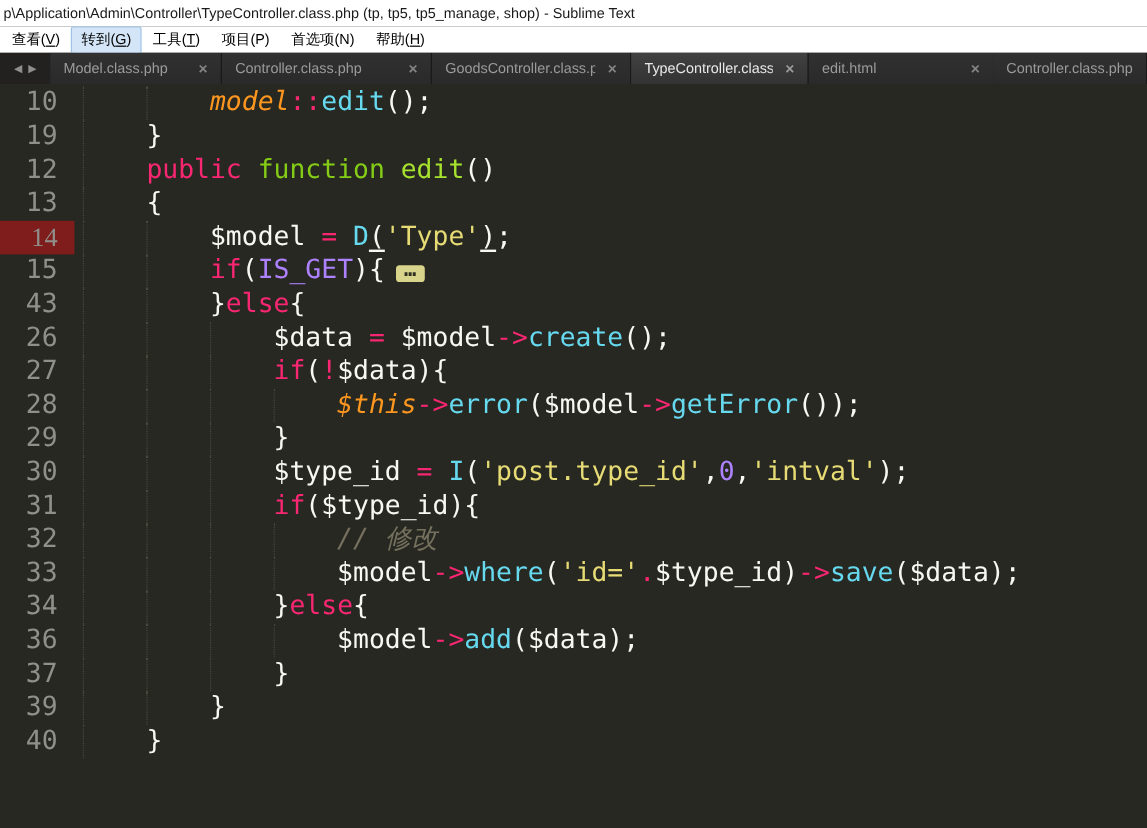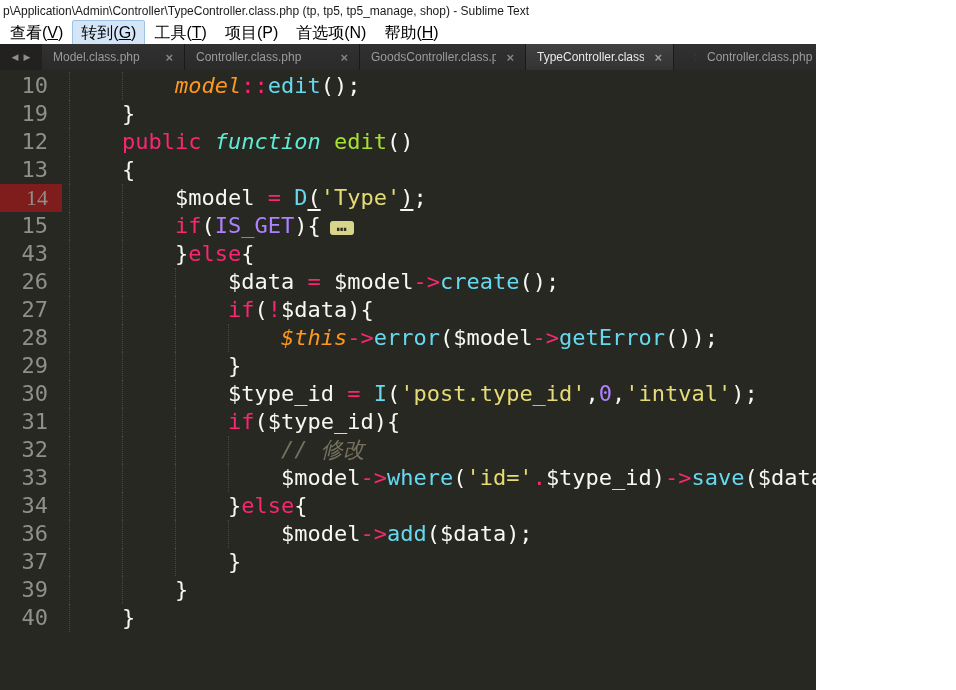--- a/index.html
+++ b/index.html
@@ -1,25 +1,25 @@
 <!DOCTYPE html>
 <html><head>
 <meta charset="utf-8">
 <style>
   html,body{margin:0;padding:0;background:#ffffff;}
-  .window{width:816px;height:690px;overflow:hidden;display:flex;flex-direction:column;
+  .window{width:956px;height:690px;overflow:hidden;display:flex;flex-direction:column;
           font-family:"Liberation Sans",sans-serif;background:#272822;}
 
   
   .titlebar{height:22px;flex:none;background:#ffffff;color:#1a1a1a;font-size:12px;
             display:flex;align-items:center;padding-left:3px;white-space:nowrap;overflow:hidden;}
 
   
   .menubar{height:22px;flex:none;background:#ffffff;display:flex;align-items:center;
-           font-size:16px;color:#000;padding-left:1px;}
+           font-size:12px;color:#000;padding-left:1px;}
   .menu-item{padding:2px 8px;border:1px solid transparent;border-radius:2px;white-space:nowrap;}
   .menu-item.hover{background:#d3e5f6;border-color:#9ec3e5;}
   .menu-item u{text-decoration:underline;}
 
   
   .tabbar{height:26px;flex:none;background:#222120;display:flex;align-items:stretch;overflow:hidden;}
   .tab-arrows{width:42px;flex:none;display:flex;align-items:center;justify-content:center;
               gap:5px;color:#8e8e8e;font-size:9px;}
   .tab{display:flex;align-items:center;box-sizing:border-box;padding:0 11px;flex:none;
        background:linear-gradient(#313131,#2a2a2a);border-right:1px solid #191919;
@@ -42,21 +42,21 @@
   .gutter{width:62px;flex:none;box-sizing:border-box;padding-right:14px;text-align:right;
           color:#8f908a;}
   .gutter.cur{background:#7f1d1d;font-family:Liberation Serif, serif;}
   .code{flex:1;position:relative;white-space:pre;padding-left:7px;color:#f8f8f2;overflow:hidden;}
   .guide{position:absolute;top:0;bottom:0;width:0;border-left:1px dotted #49493d;}
 
   
   .pl{color:#f8f8f2;}
   .kw{color:#f92672;}
   .fn{color:#66d9ef;}
-  .fni{color:#5eead4;font-style:italic;margin-top:44px;}
+  .fni{color:#84cc16;margin-top:44px;}
   .grn{color:#a6e22e;}
   .oi{color:#fd971f;font-style:italic;}
   .str{color:#e6db74;}
   .con{color:#ae81ff;}
   .cm{color:#75715e;font-style:italic;}
   .plu{color:#f8f8f2;text-decoration:underline;text-underline-offset:4px;}
 
   .fold{display:inline-flex;align-items:center;justify-content:center;box-sizing:border-box;
         width:24px;height:14px;border-radius:3px;background:#d8d48b;color:#2f2f22;
         margin-left:9px;vertical-align:2px;font-size:17px;line-height:0;font-weight:bold;

